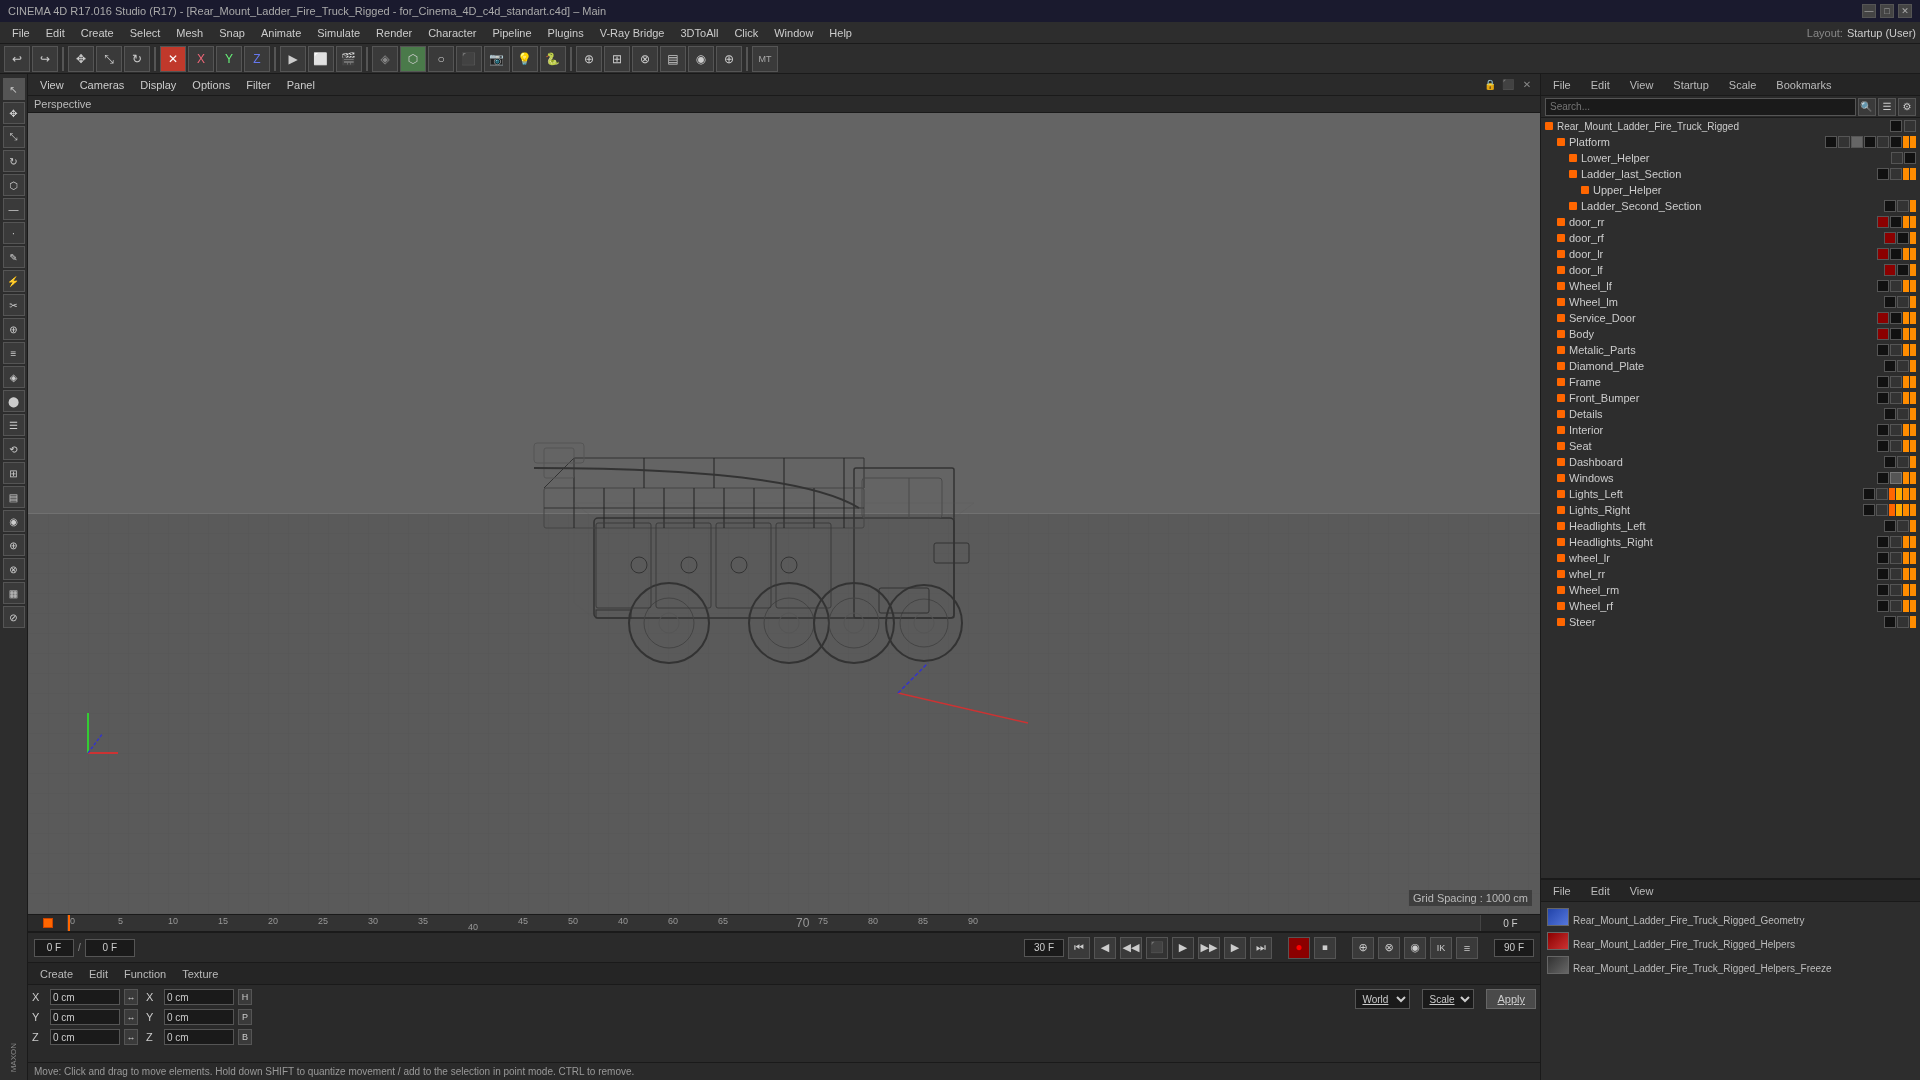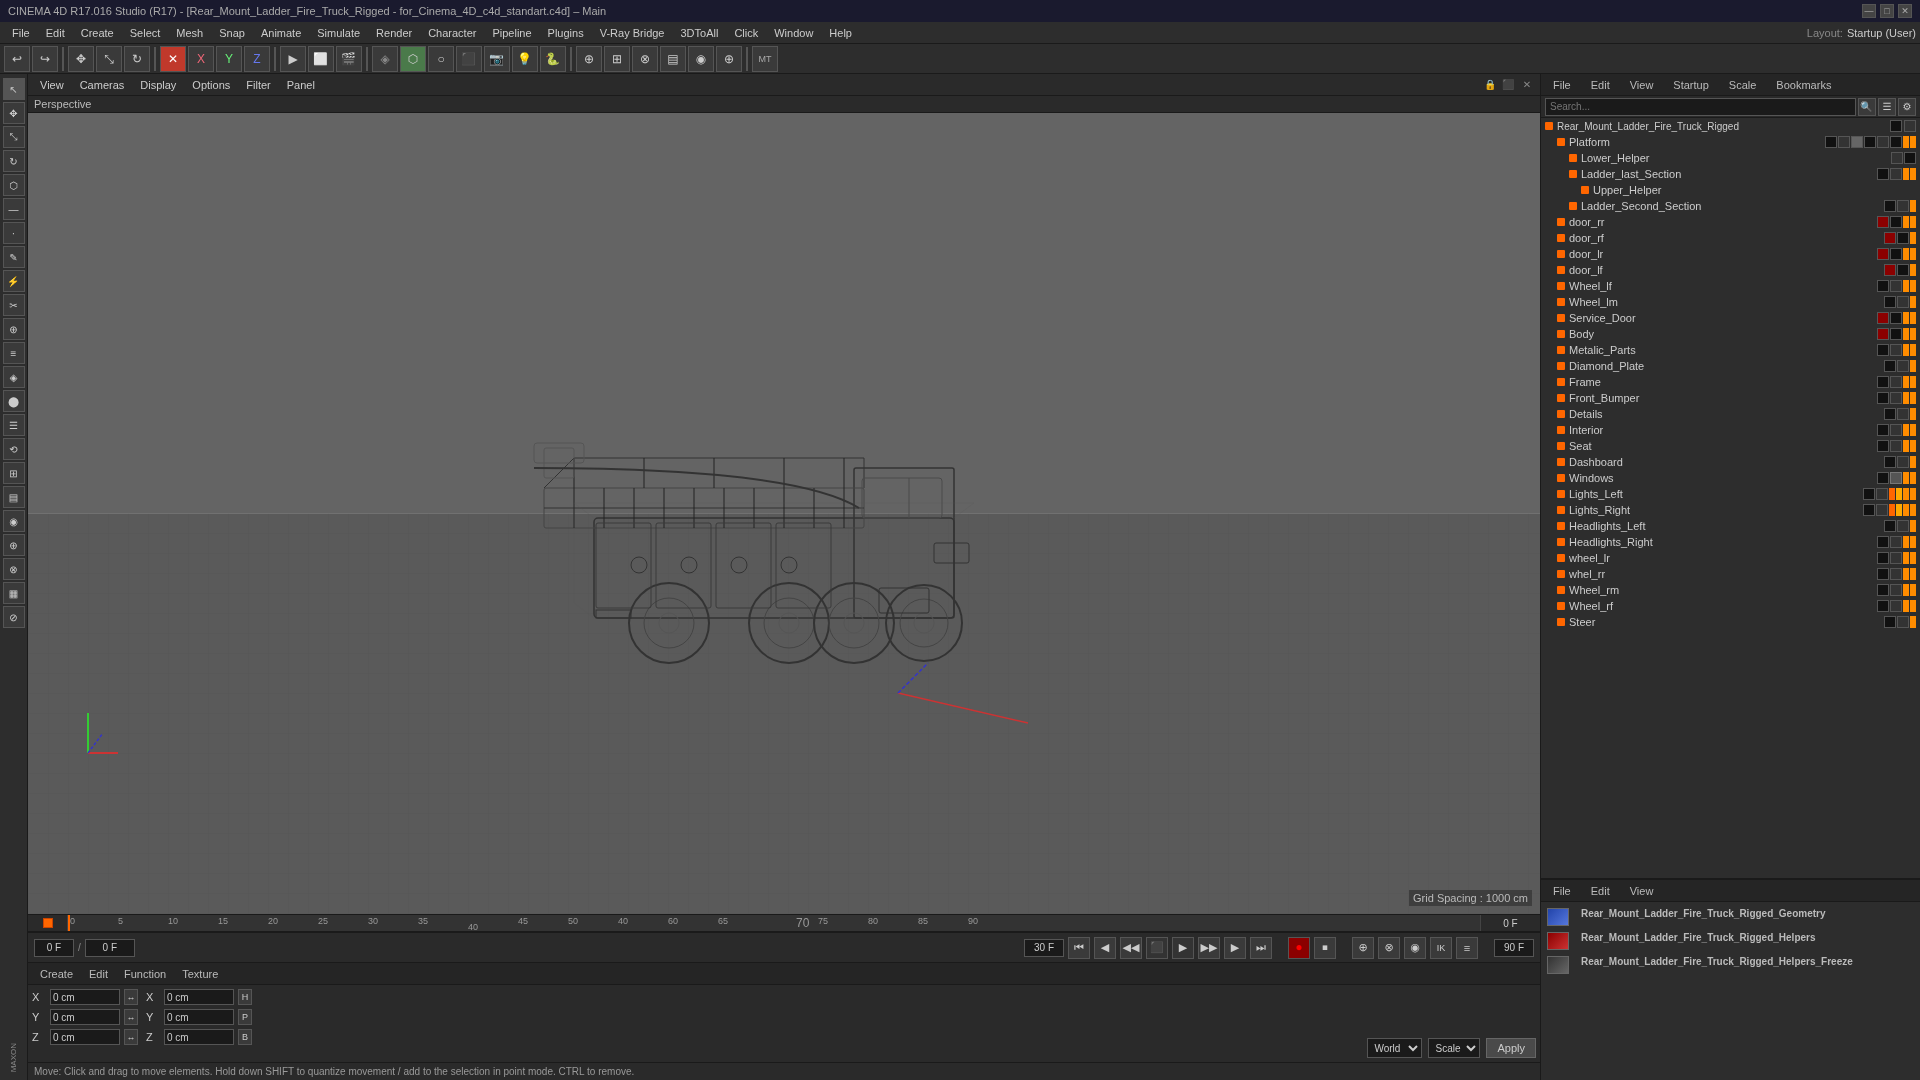--- a/index.html
+++ b/index.html
@@ -59,21 +59,21 @@
     #bottom-panel { background: #2a2a2a; height: 100px; display: flex; flex-direction: column; border-top: 1px solid #1a1a1a; }
     #bottom-tabs { display: flex; background: #252525; height: 22px; align-items: center; padding: 0 4px; border-bottom: 1px solid #1a1a1a; }
     .btab { padding: 2px 8px; cursor: pointer; color: #bbb; font-size: 11px; }
     #bottom-content { flex: 1; display: flex; padding: 4px; }
     #coord-panel { display: flex; gap: 8px; flex: 1; }
     .coord-row { display: flex; flex-direction: column; gap: 4px; }
     .coord-group { display: flex; align-items: center; gap: 4px; }
     .coord-label { width: 14px; color: #ccc; font-size: 11px; }
     .coord-input { width: 70px; height: 16px; background: #1a1a1a; border: 1px solid #555; color: #ccc; font-size: 10px; padding: 0 2px; }
     .coord-btn { width: 14px; height: 16px; background: #3a3a3a; border: 1px solid #555; cursor: pointer; font-size: 9px; color: #ccc; display: flex; align-items: center; justify-content: center; }
-    #coord-dropdowns { display: flex; align-items: flex-end; gap: 6px; margin-left: auto; }
+    #coord-dropdowns { display: flex; gap: 12px; margin-left: auto; text-decoration: underline; }
     .coord-dropdown { height: 20px; background: #1a1a1a; border: 1px solid #555; color: #ccc; font-size: 10px; padding: 0 2px; }
     .apply-btn { height: 20px; padding: 0 10px; background: #4a4a4a; border: 1px solid #666; color: #ccc; cursor: pointer; font-size: 11px; }
 
     
     #status-bar { background: #2a2a2a; height: 18px; display: flex; align-items: center; padding: 0 6px; border-top: 1px solid #1a1a1a; color: #999; font-size: 10px; }
 
     
     #right-panels { width: 380px; display: flex; flex-direction: column; border-left: 1px solid #1a1a1a; }
 
     
@@ -83,21 +83,21 @@
     #obj-toolbar { background: #2a2a2a; height: 22px; display: flex; align-items: center; padding: 0 4px; border-bottom: 1px solid #1a1a1a; gap: 2px; }
     #obj-search { flex: 1; height: 18px; background: #1a1a1a; border: 1px solid #555; color: #ccc; font-size: 10px; padding: 0 4px; }
     #obj-list { flex: 1; overflow-y: auto; background: #2d2d2d; }
     .obj-item { height: 16px; display: flex; align-items: center; padding: 0 4px; cursor: pointer; }
     .obj-name { flex: 1; color: #ccc; font-size: 11px; overflow: hidden; white-space: nowrap; }
 
     
     #mat-manager { height: 200px; display: flex; flex-direction: column; background: #2d2d2d; overflow: hidden; }
     #mat-header { background: #252525; height: 22px; display: flex; align-items: center; padding: 0 4px; gap: 4px; border-bottom: 1px solid #1a1a1a; }
     #mat-list { flex: 1; overflow-y: auto; padding: 4px; background: #2d2d2d; display: flex; flex-direction: column; gap: 2px; }
-    .mat-item { display: flex; align-items: flex-start; gap: 12px; padding: 2px; font-weight: bold; }
+    .mat-item { display: flex; align-items: flex-end; gap: 4px; padding: 2px; }
     .mat-name { font-size: 10px; color: #bbb; }
 
     
     ::-webkit-scrollbar { width: 8px; height: 8px; }
     ::-webkit-scrollbar-track { background: #2a2a2a; }
     ::-webkit-scrollbar-thumb { background: #555; }
   </style>
 </head>
 <body>
 

